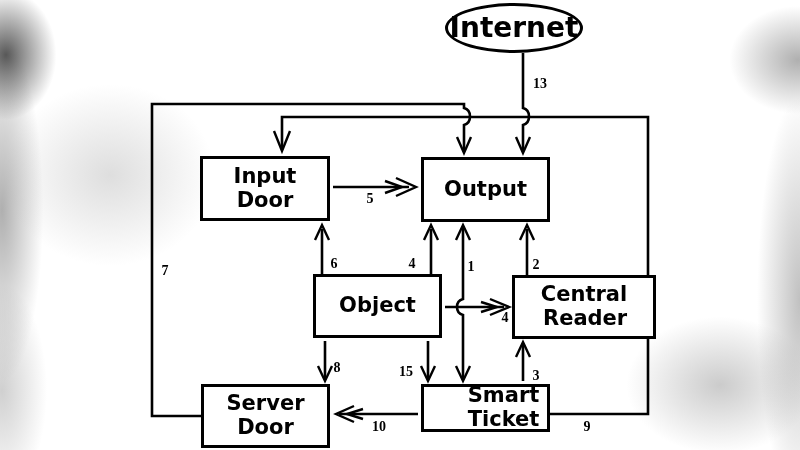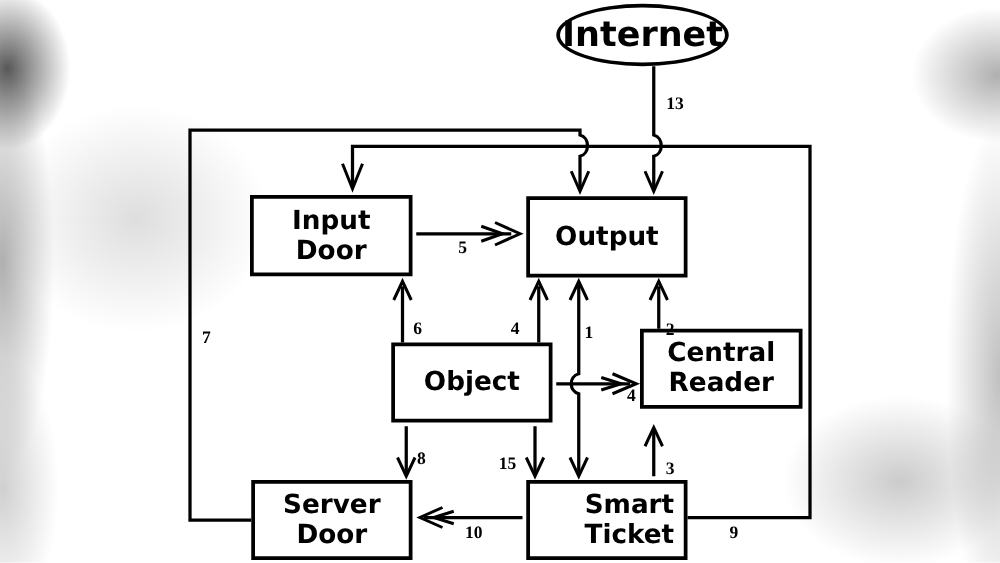--- a/index.html
+++ b/index.html
@@ -123,27 +123,27 @@
 
   <div class="node ellipse" style="left:445px;top:3px;width:138px;height:50px;">Internet</div>
 
   <div class="node" style="left:200px;top:156px;width:130px;height:65px;">Input
 Door</div>
 
   <div class="node" style="left:421px;top:157px;width:129px;height:65px;">Output</div>
 
   <div class="node" style="left:313px;top:274px;width:129px;height:64px;">Object</div>
 
-  <div class="node" style="left:512px;top:263px;width:130px;height:64px;">Central
+  <div class="node" style="left:512px;top:275px;width:144px;height:64px;text-align:right;">Central
 Reader</div>
 
   <div class="node" style="left:201px;top:384px;width:129px;height:64px;">Server
 Door</div>
 
-  <div class="node" style="left:421px;top:384px;width:129px;height:64px;padding-left:36px;">Smart
+  <div class="node" style="left:421px;top:384px;width:129px;height:48px;padding-left:36px;">Smart
 Ticket</div>
 
   <span class="edge-label" style="left:471px;top:267px;">1</span>
   <span class="edge-label" style="left:536px;top:265px;">2</span>
   <span class="edge-label" style="left:536px;top:376px;">3</span>
   <span class="edge-label" style="left:505px;top:318px;">4</span>
   <span class="edge-label" style="left:370px;top:199px;">5</span>
   <span class="edge-label" style="left:334px;top:264px;">6</span>
   <span class="edge-label" style="left:165px;top:271px;">7</span>
   <span class="edge-label" style="left:337px;top:368px;">8</span>

